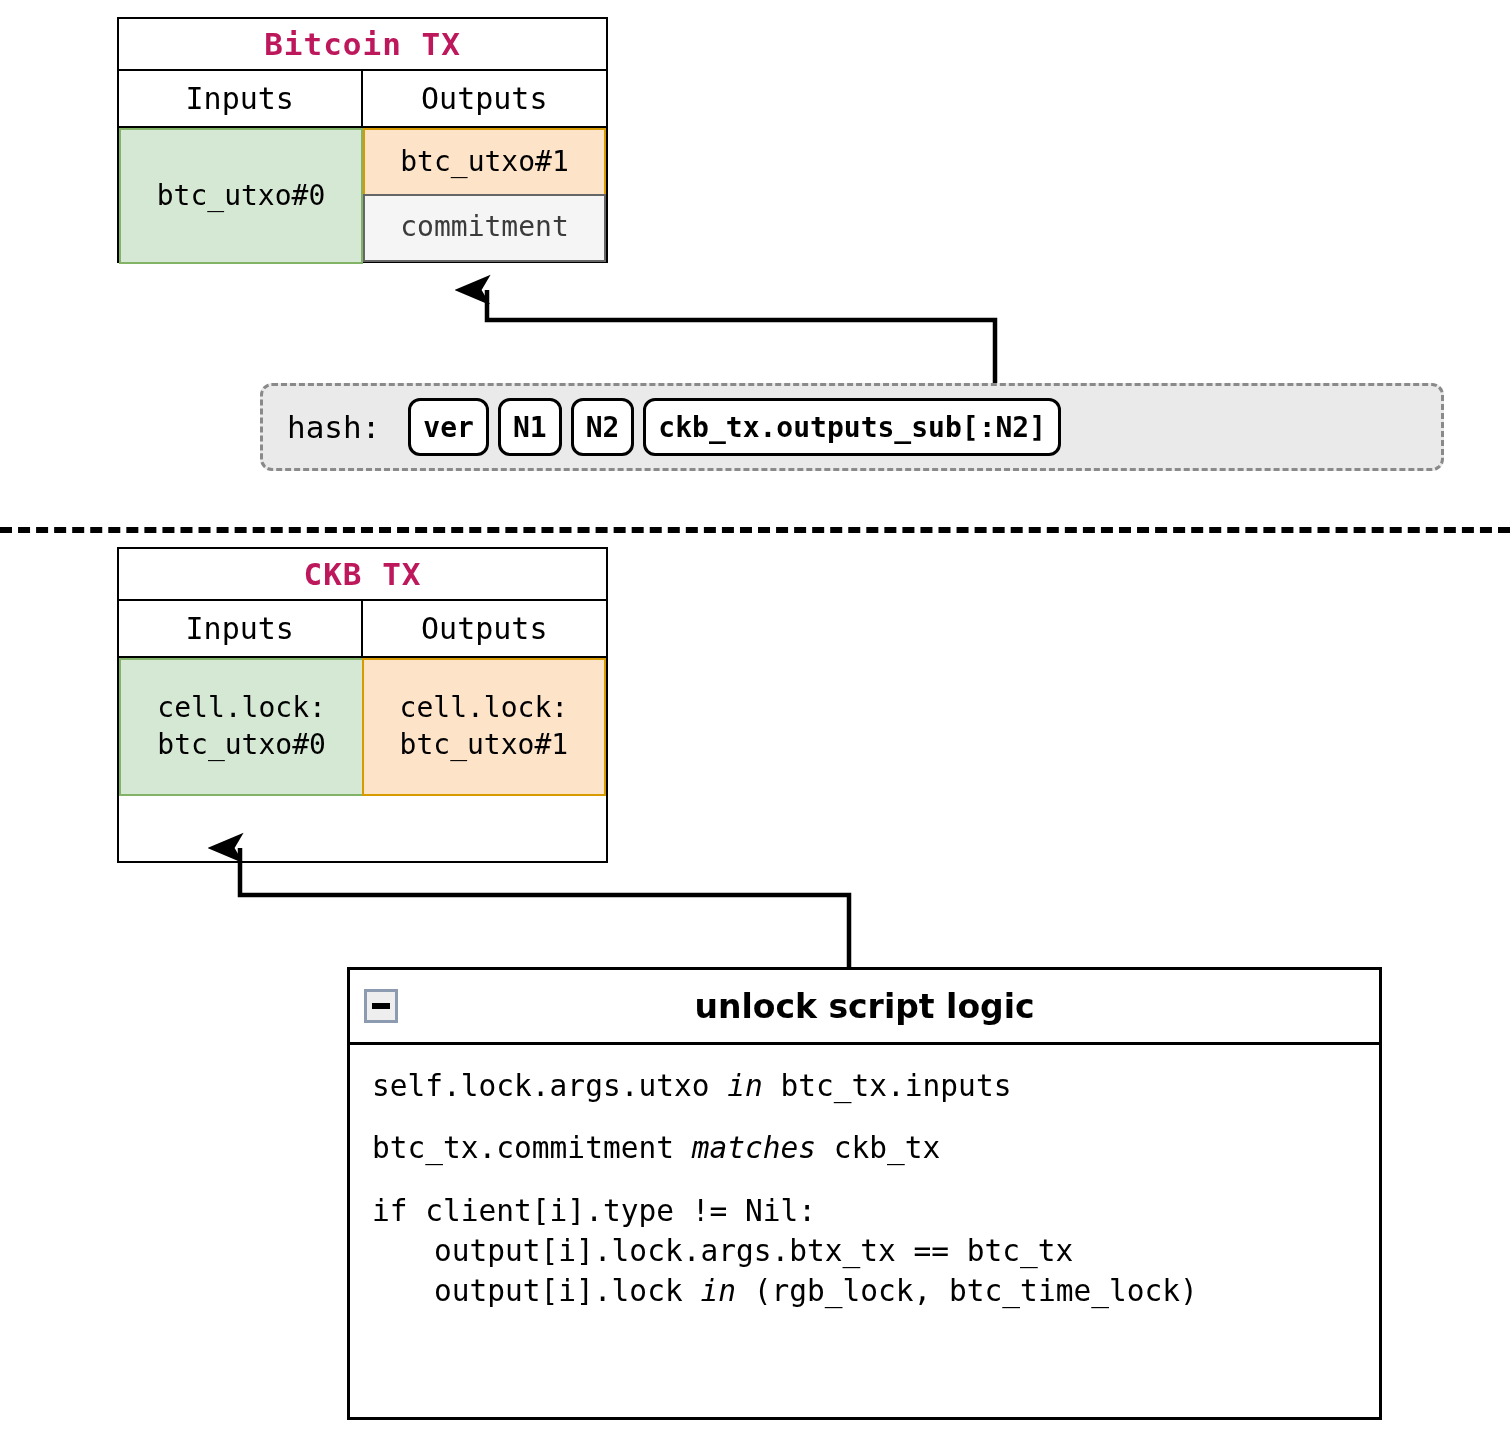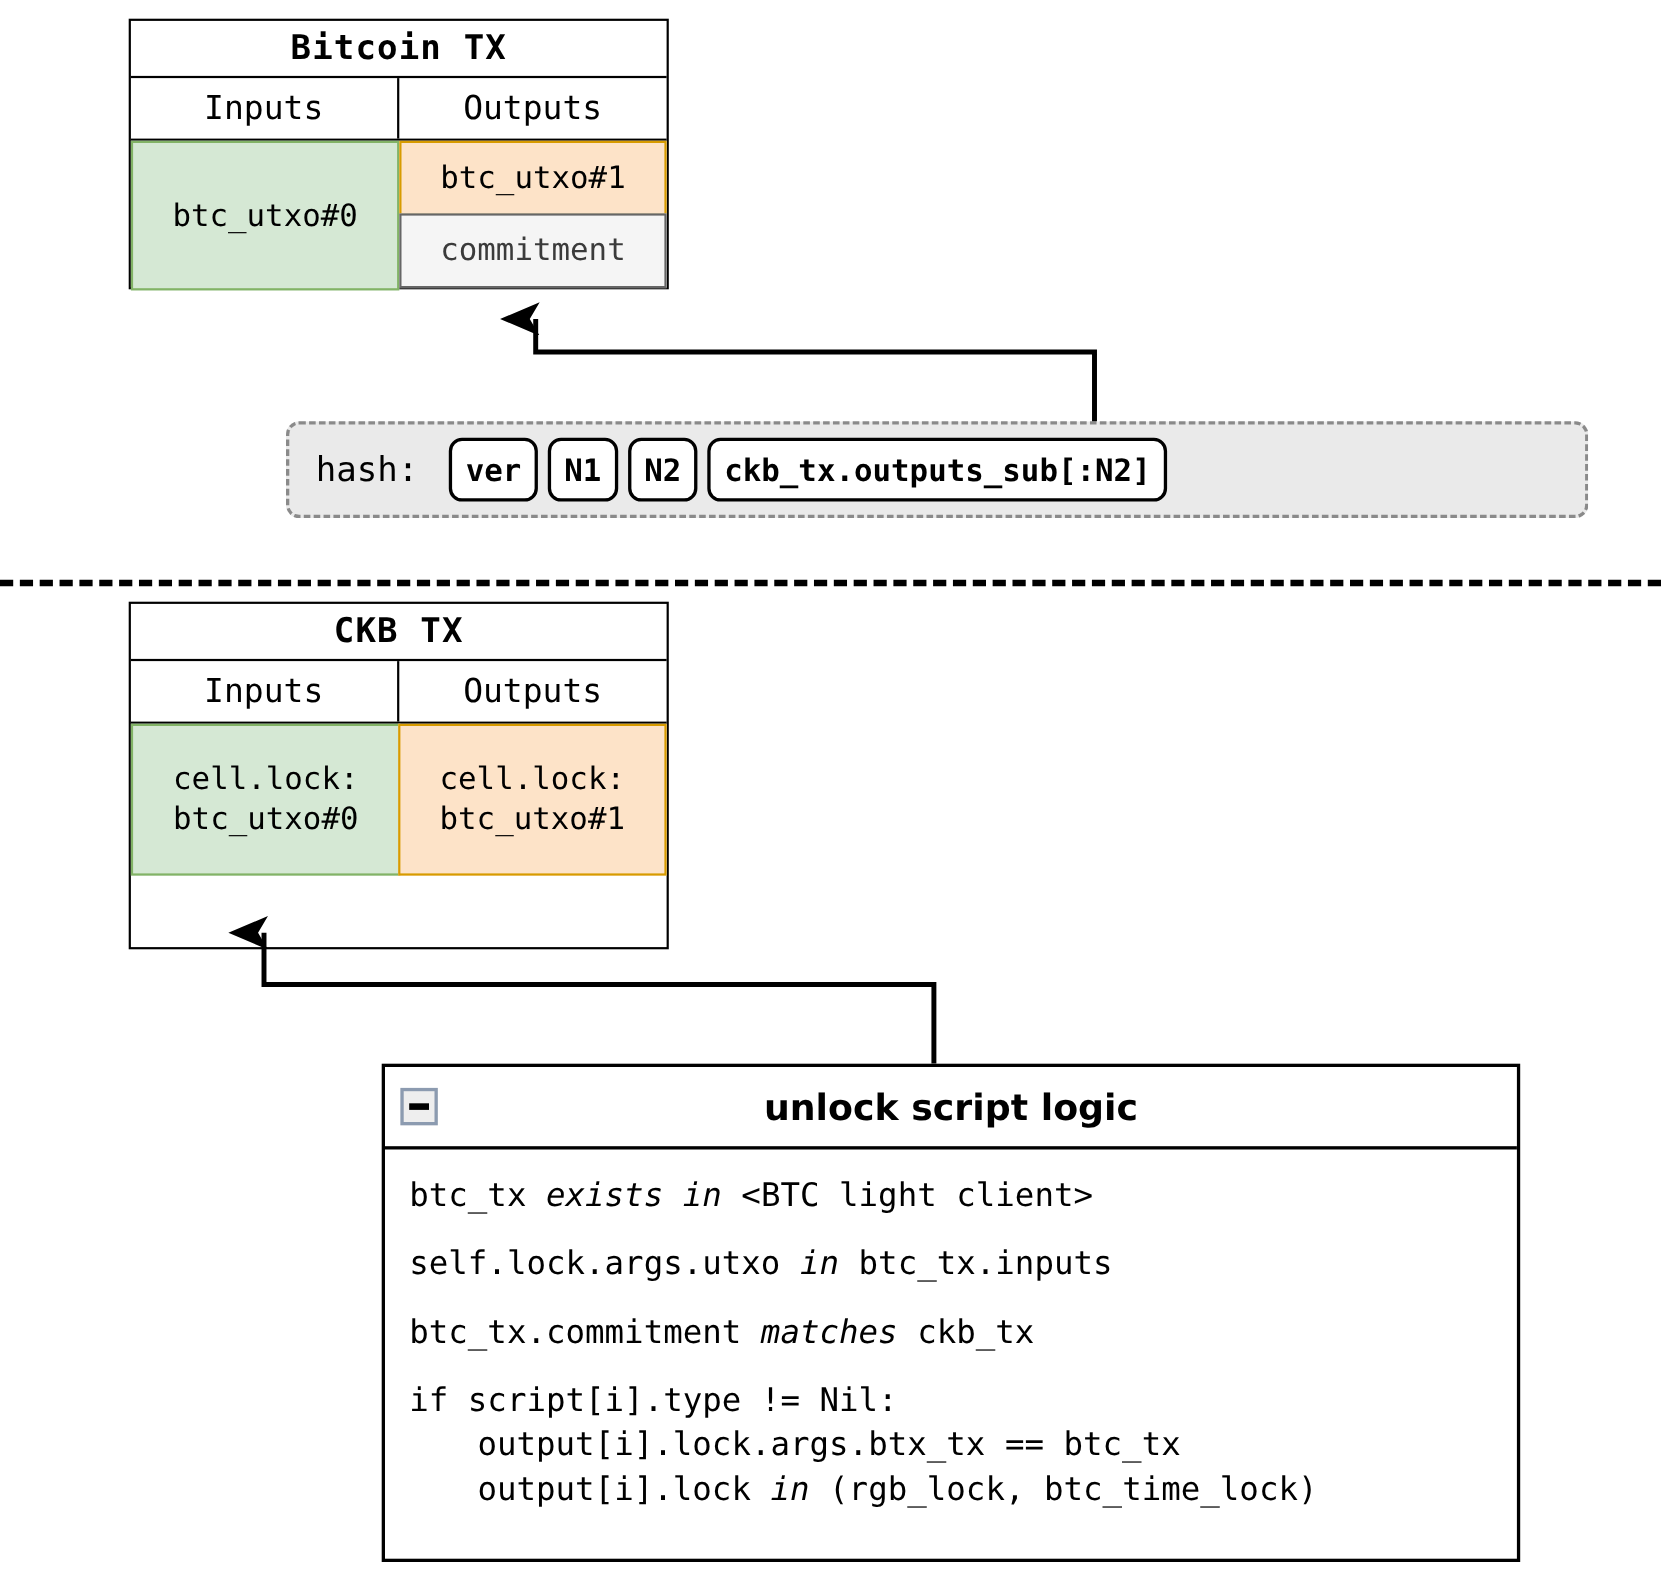--- a/index.html
+++ b/index.html
@@ -24,21 +24,21 @@
   }
   .tx-title {
     height: 50px;
     line-height: 50px;
     text-align: center;
     font-family: "DejaVu Sans Mono", monospace;
     font-weight: bold;
     font-size: 31px;
     letter-spacing: 1px;
     border-bottom: 2.5px solid #000;
-    color: #000000;
+    color: #be185d;
     white-space: pre;
   }
   .tx-head {
     display: flex;
     height: 55px;
     border-bottom: 2.5px solid #000;
   }
   .tx-head > div {
     flex: 1 1 50%;
     text-align: center;
@@ -267,20 +267,19 @@
 </svg>
 
 <div id="unlock-box">
   <div id="unlock-header">
     <div id="collapse-button">
       <span class="minus"></span>
     </div>
     <div id="unlock-title">unlock script logic</div>
   </div>
   <div id="unlock-body">
-    <div class="script-line"><span>btc_tx </span><em>exists in</em><span> &lt;BTC light client&gt;</span></div>
     <div class="script-line"><span>self.lock.args.utxo </span><em>in</em><span> btc_tx.inputs</span></div>
     <div class="script-line"><span>btc_tx.commitment </span><em>matches</em><span> ckb_tx</span></div>
-    <div class="script-line tight"><span>if script[i].type != Nil:</span></div>
+    <div class="script-line tight"><span>if client[i].type != Nil:</span></div>
     <div class="script-line tight indent"><span>output[i].lock.args.btx_tx == btc_tx</span></div>
     <div class="script-line tight indent"><span>output[i].lock </span><em>in</em><span> (rgb_lock, btc_time_lock)</span></div>
   </div>
 </div>
 
 </body></html>

